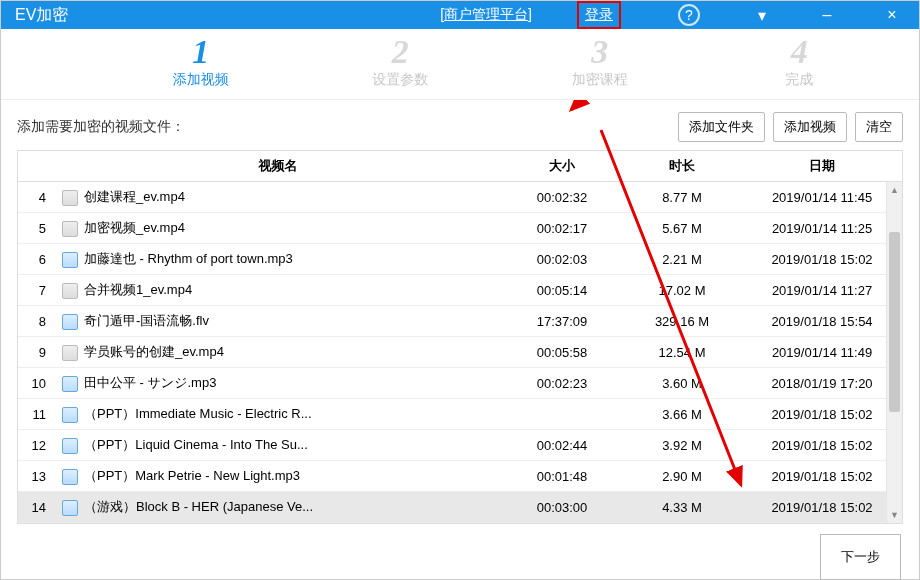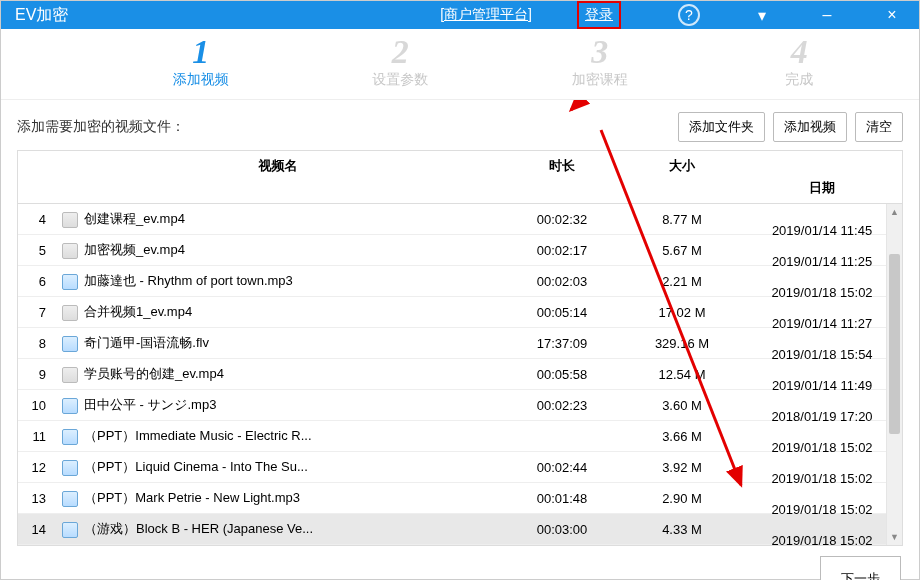--- a/index.html
+++ b/index.html
@@ -30,21 +30,21 @@
 .prompt-label { font-size: 14px; color: #333; }
 .action-btns { margin-left: auto; display: flex; gap: 8px; justify-content: center; }
 .btn { border: 1px solid #bbb; background: #fff; padding: 5px 10px; font-size: 13px; cursor: pointer; border-radius: 2px; }
 .table-wrap { border: 1px solid #ddd; flex: 1; overflow: hidden; display: flex; flex-direction: column; }
 .thead { display: flex; background: #fff; border-bottom: 1px solid #ddd; font-weight: bold; font-size: 13px; }
 .th, .td { padding: 6px 8px; overflow: hidden; white-space: nowrap; text-overflow: ellipsis; }
 .col-idx { width: 36px; text-align: right; padding-right: 8px; }
 .col-name { flex: 1.6; }
 .col-dur { width: 120px; text-align: center; }
 .col-size { width: 120px; text-align: center; }
-.col-date { width: 160px; text-align: center; margin-top: 22px; }
+.col-date { width: 160px; text-align: center; }
 .tbody { flex: 1; overflow-y: auto; position: relative; }
 .tr { display: flex; border-bottom: 1px solid #eee; font-size: 13px; align-items: center; height: 31px; }
 .tr.selected { background: #e8e8e8; }
 .file-icon { width: 16px; height: 16px; display: inline-block; vertical-align: middle; margin-right: 6px; border: 1px solid #6aa7d8; background: linear-gradient(#dcefff,#b8dcff); border-radius: 2px; }
 .file-icon.vid { background: linear-gradient(#eee,#ddd); border-color:#bbb; }
 .footer-row { display: flex; justify-content: flex-end; padding: 10px 2px 0 0; }
 .next-btn { border: 1px solid #bbb; background: #fff; padding: 13px 20px; font-size: 13px; cursor: pointer; }
 .arrow-svg { position: absolute; pointer-events: none; }
 .scrollbar-fake { position: absolute; right: 0; top: 0; bottom: 0; width: 16px; background: #f0f0f0; border-left: 1px solid #e5e5e5; }
 .scrollbar-thumb { position: absolute; left: 2px; right: 2px; top: 50px; height: 180px; background: #c8c8c8; border-radius: 2px; }
@@ -96,22 +96,22 @@
             <button class="btn highlight-red">添加文件夹</button>
             <button class="btn">添加视频</button>
             <button class="btn">清空</button>
           </div>
         </div>
 
         <div class="table-wrap">
           <div class="thead">
             <div class="th col-idx"></div>
             <div class="th col-name" style="text-align:center;">视频名</div>
+            <div class="th col-size">大小</div>
             <div class="th col-dur">时长</div>
-            <div class="th col-size">大小</div>
             <div class="th col-date">日期</div>
           </div>
           <div class="tbody" id="tbody">
             <div class="tr">
                 <div class="td col-idx">4</div>
                 <div class="td col-name"><span class="file-icon vid"></span>创建课程_ev.mp4</div>
                 <div class="td col-dur">00:02:32</div>
                 <div class="td col-size">8.77 M</div>
                 <div class="td col-date">2019/01/14 11:45</div>
               </div>

